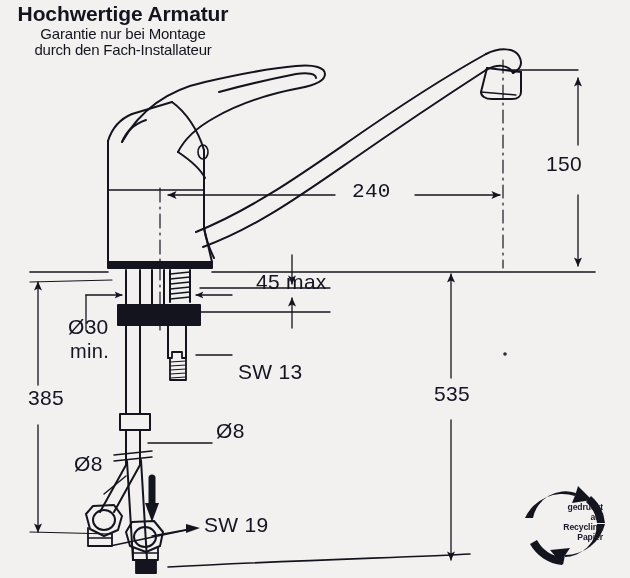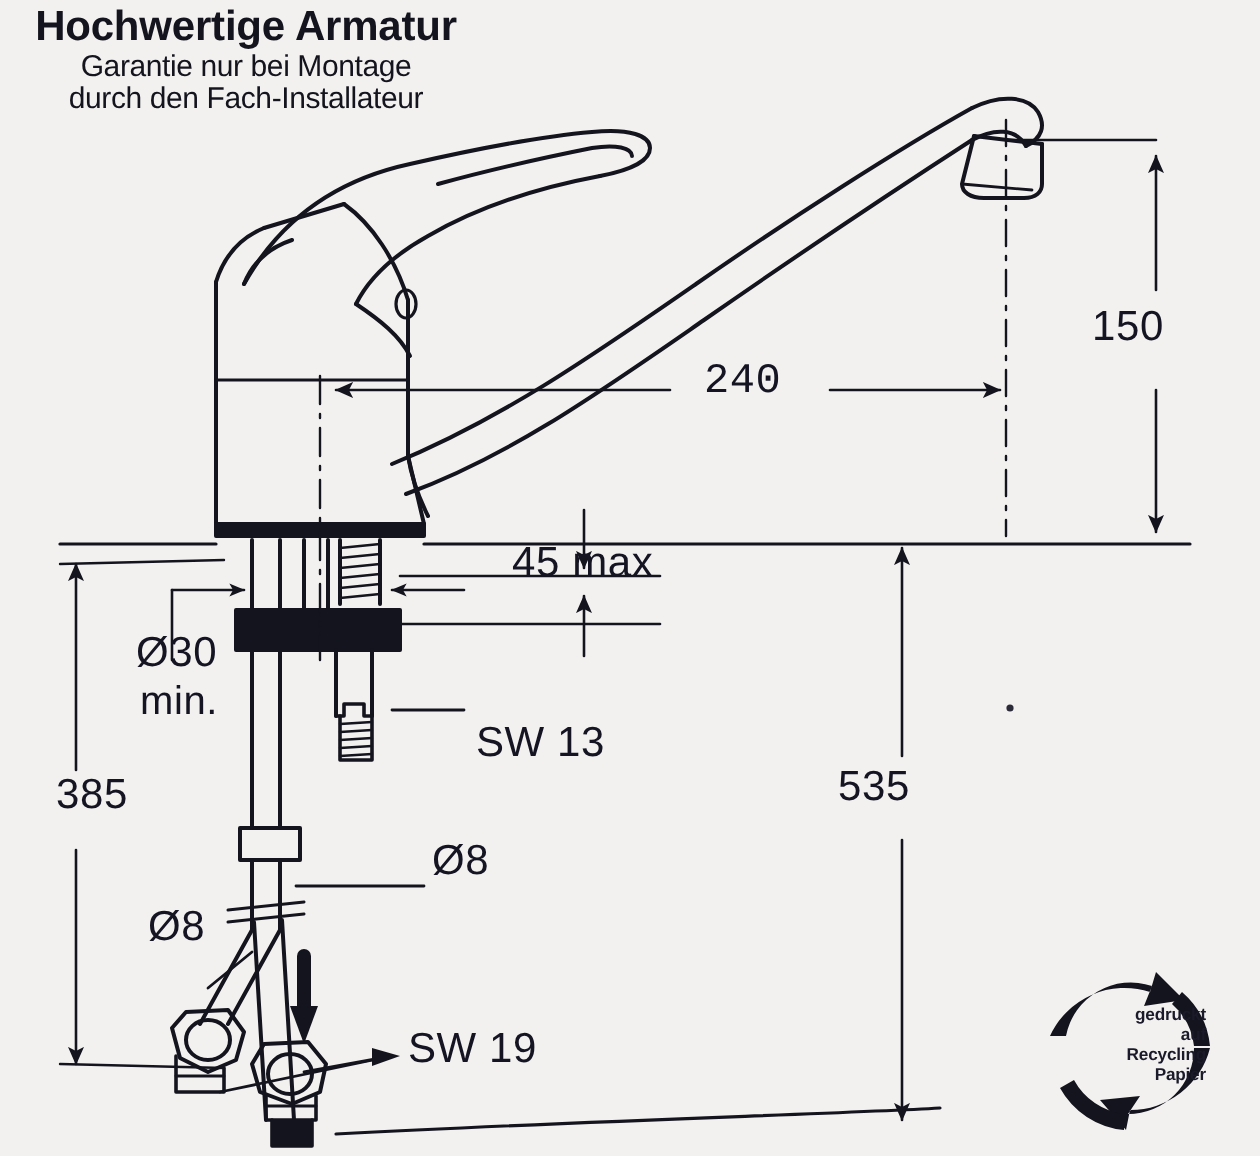--- a/index.html
+++ b/index.html
@@ -221,21 +221,21 @@
 
   <div class="dim" style="left:546px;top:152px;">150</div>
 
   <div class="dim" style="left:256px;top:270px;">45 max</div>
 
   <div class="dim" style="left:68px;top:315px;">Ø30</div>
   <div class="dim sm" style="left:70px;top:340px;text-align:right;">min.</div>
 
   <div class="dim" style="left:28px;top:386px;">385</div>
 
-  <div class="dim" style="left:419px;top:382px;text-align:center;">535</div>
+  <div class="dim" style="left:434px;top:382px;text-align:center;">535</div>
 
   <div class="dim" style="left:216px;top:419px;">Ø8</div>
 
   <div class="dim" style="left:74px;top:452px;">Ø8</div>
 
   <div class="dim" style="left:238px;top:360px;">SW 13</div>
 
   <div class="dim" style="left:204px;top:513px;">SW 19</div>
 
   <div class="reclabel" style="left:529px;top:502px;width:74px;">

